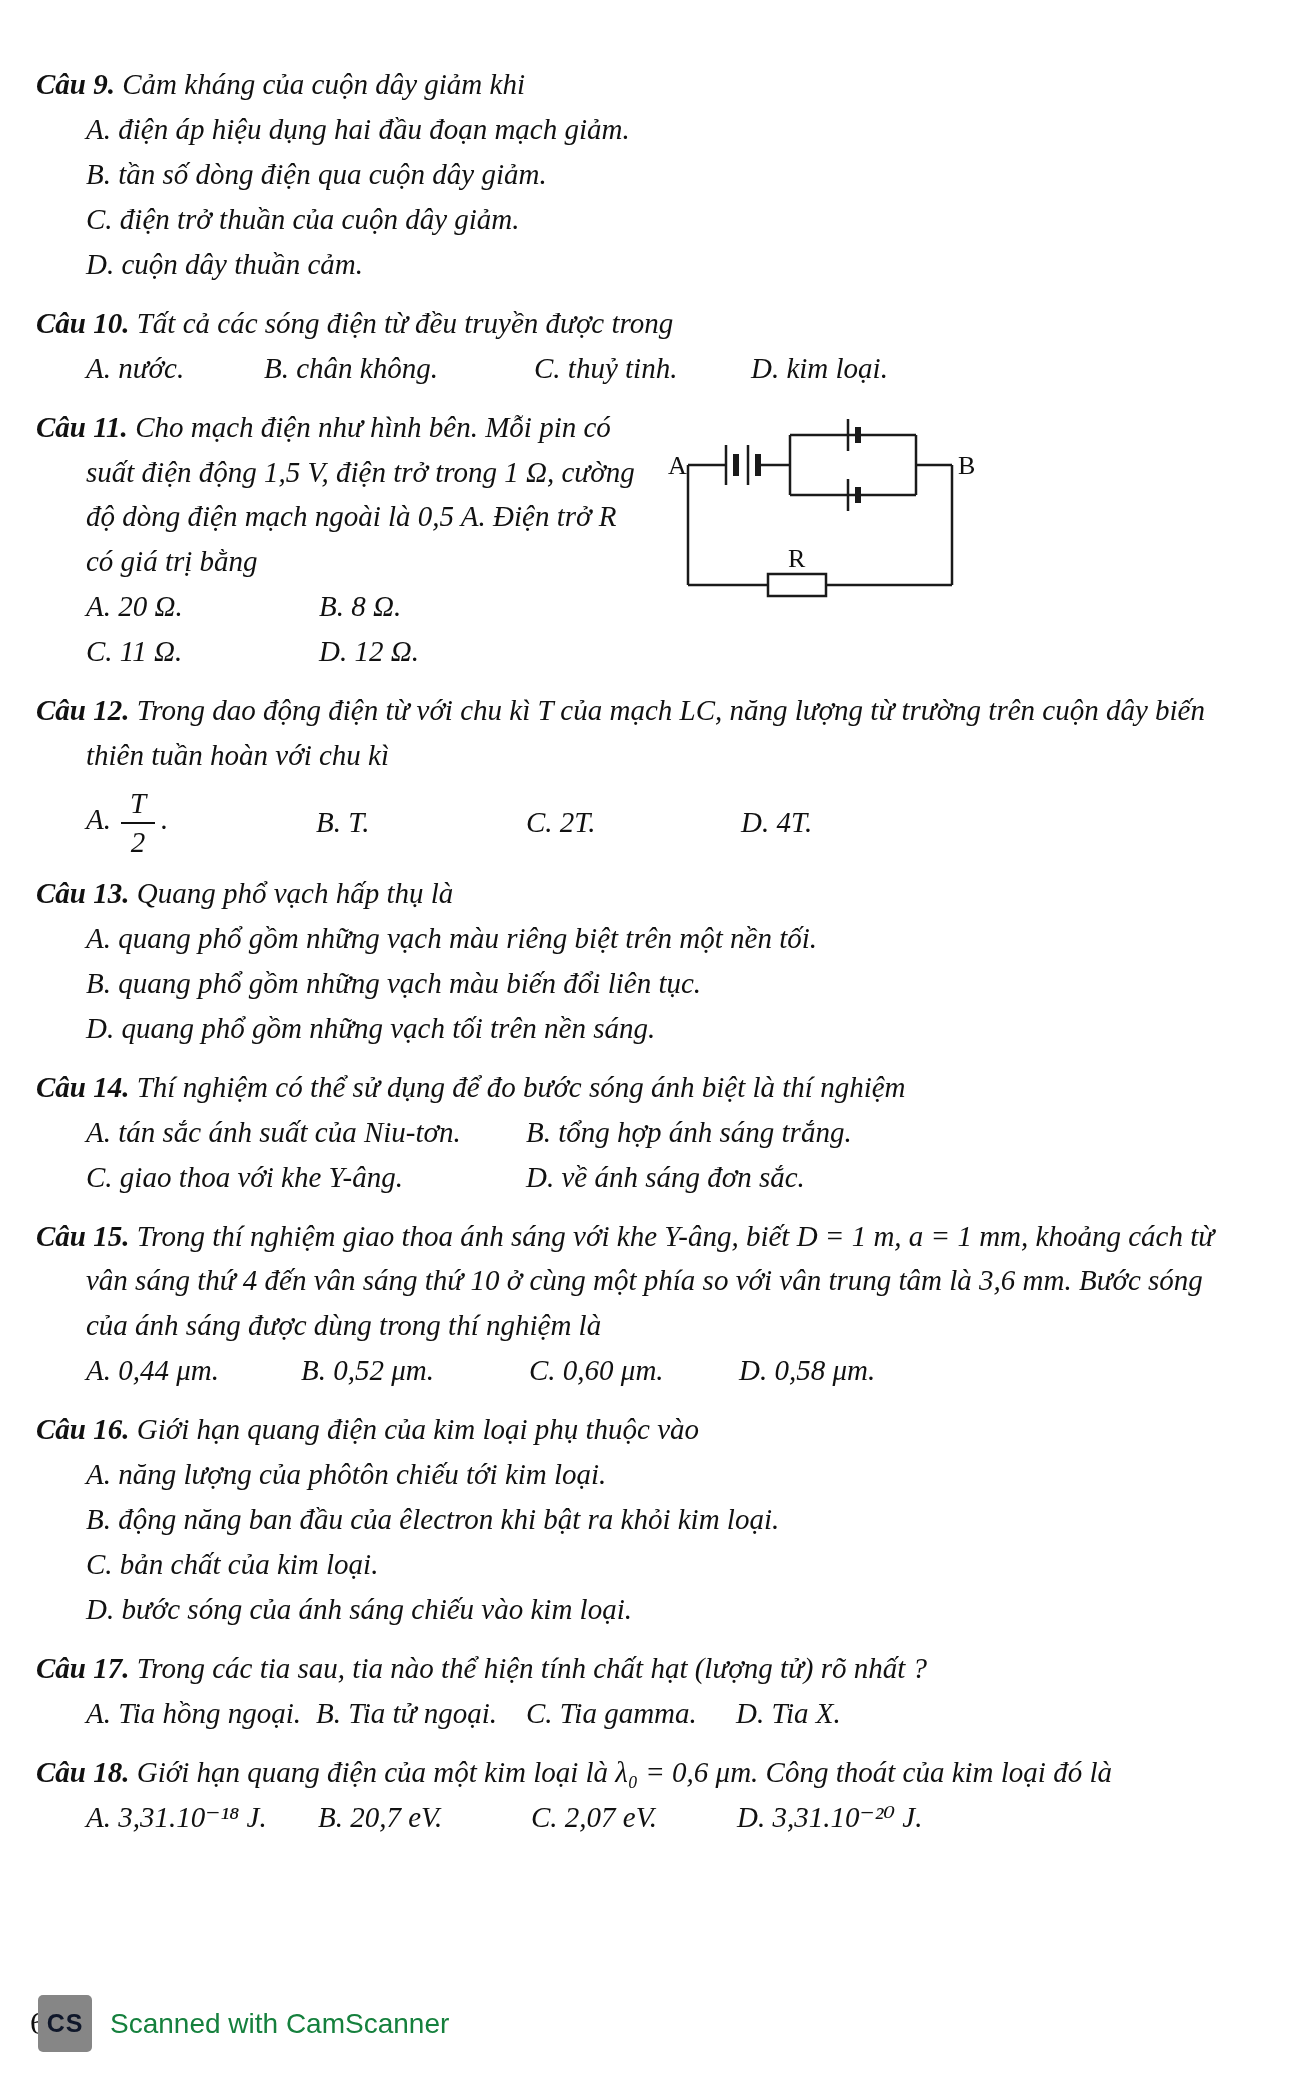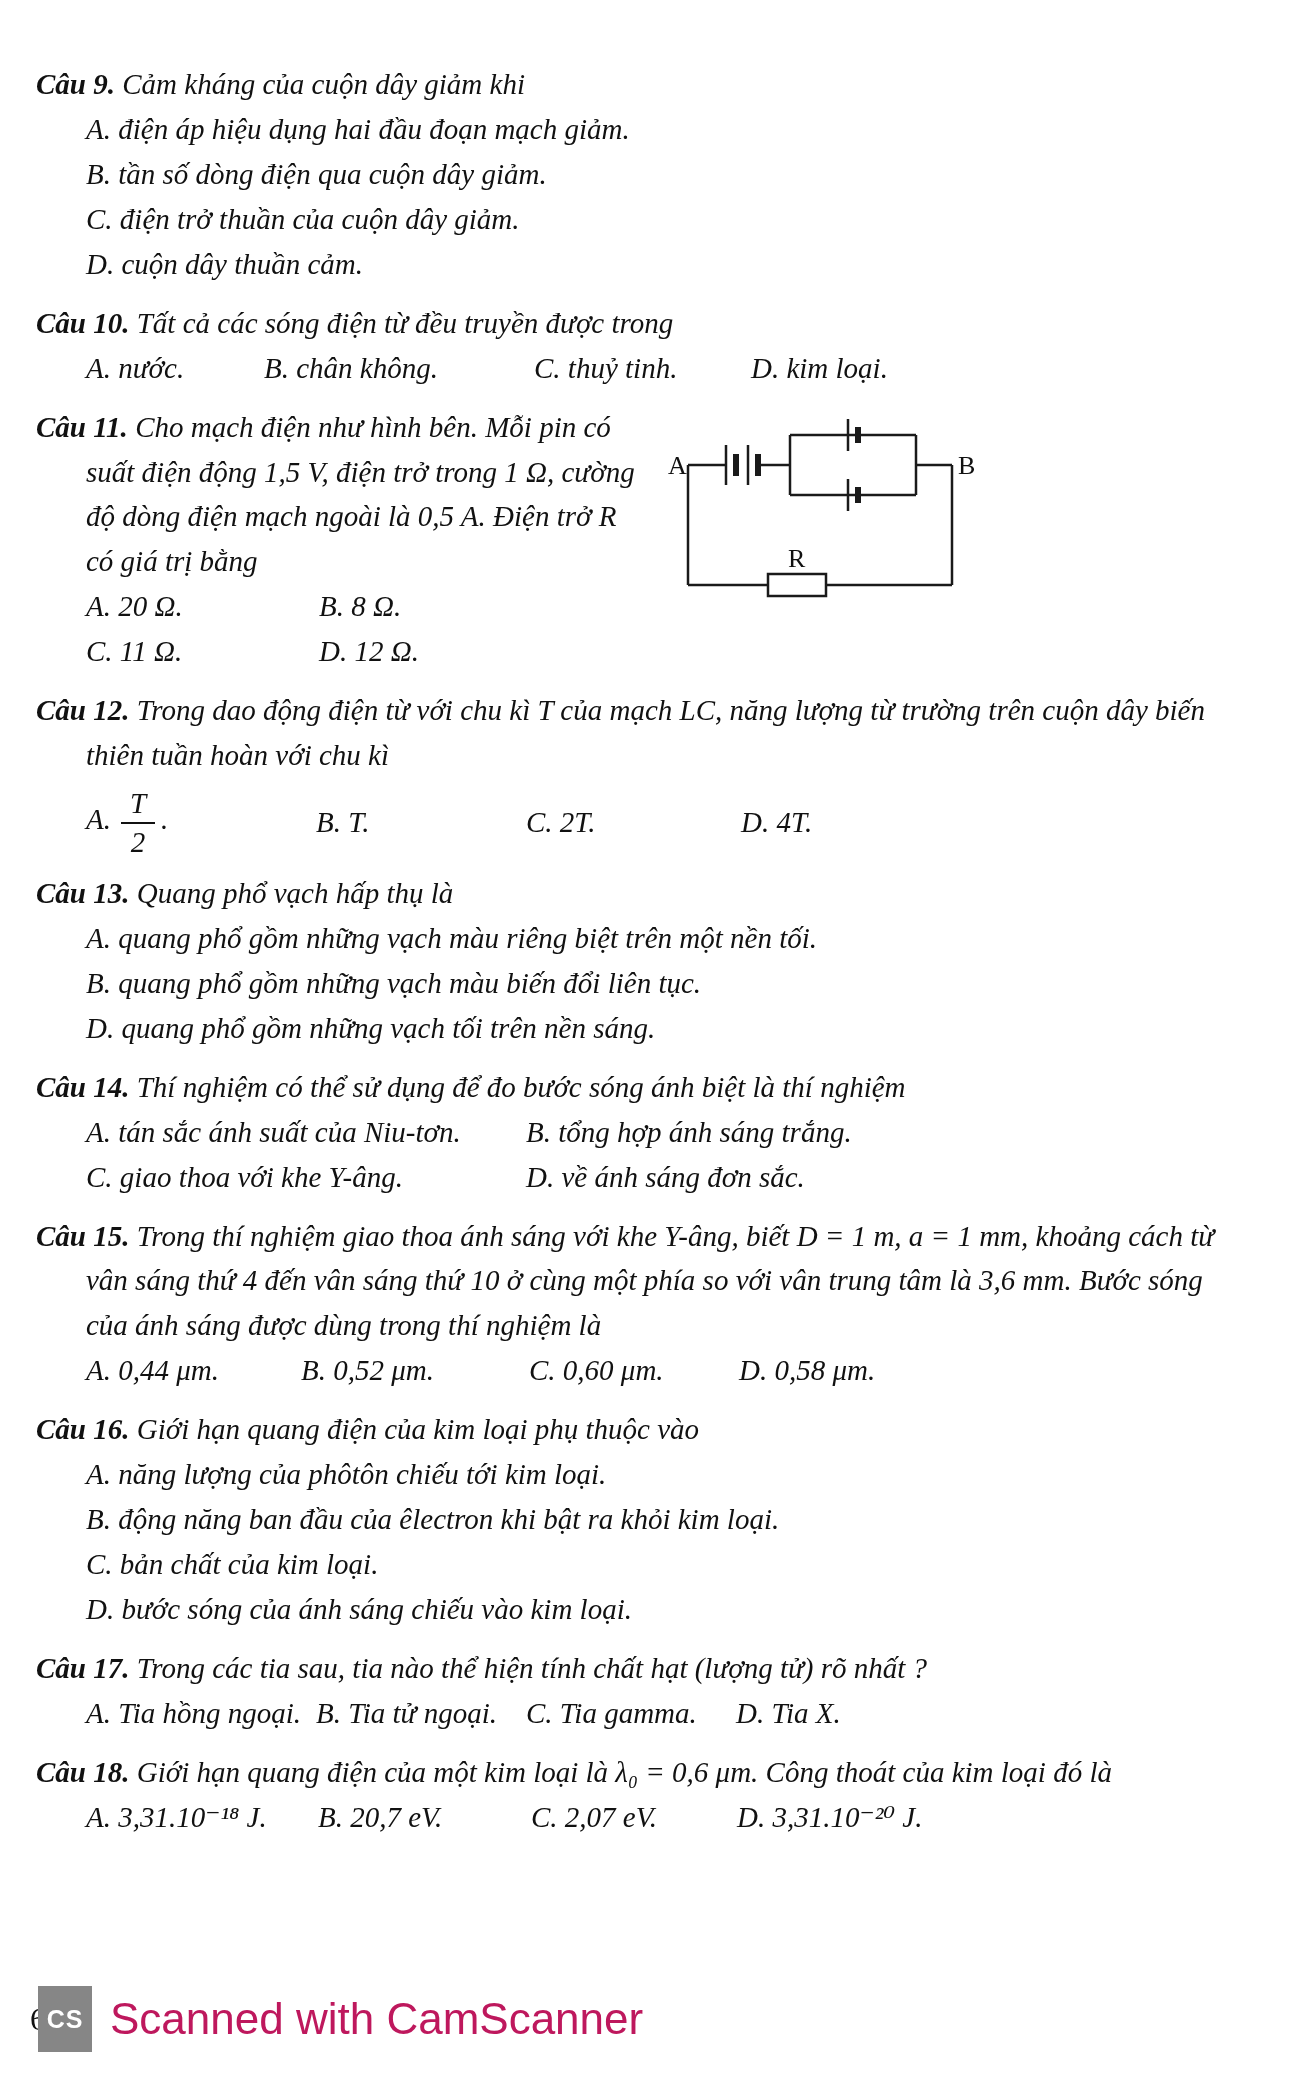--- a/index.html
+++ b/index.html
@@ -30,24 +30,24 @@
   
   .q11-flex{display:flex;align-items:flex-start;}
   .q11-left{width:612px;flex:none;}
   .circuit{width:312px;flex:none;margin-left:20px;padding-top:12px;}
   .circuit svg{display:block;}
   .circuit line,.circuit rect{stroke:#1a1a1a;}
   .circuit text{font-family:"Liberation Serif","DejaVu Serif",serif;font-size:26px;fill:#111;}
   
   .footer{position:absolute;left:30px;bottom:28px;display:flex;align-items:center;}
   .page-num{font-size:32px;color:#111;}
-  .cs-badge{width:54px;height:66px;margin-left:-8px;background:#868686;border-radius:0;
-    display:flex;align-items:center;justify-content:center;color:#ffffff;
+  .cs-badge{width:54px;height:57px;margin-left:-8px;background:#868686;border-radius:5px;
+    display:flex;align-items:center;justify-content:center;color:#0f172a;
     font-family:"Liberation Sans","DejaVu Sans",sans-serif;font-weight:bold;font-size:25px;letter-spacing:1px;}
-  .cs-text{margin-left:18px;color:#be185d;font-family:"Liberation Sans","DejaVu Sans",sans-serif;font-size:44px;}
+  .cs-text{margin-left:18px;color:#15803d;font-family:"Liberation Sans","DejaVu Sans",sans-serif;font-size:28px;}
 </style>
 </head>
 <body>
 
 <div class="page-inner">
 
   <div class="question">
     <p class="q-head"><b class="q-num">Câu 9.</b> <span>Cảm kháng của cuộn dây giảm khi</span></p>
     <div>
       <p class="opt">A. điện áp hiệu dụng hai đầu đoạn mạch giảm.</p>

